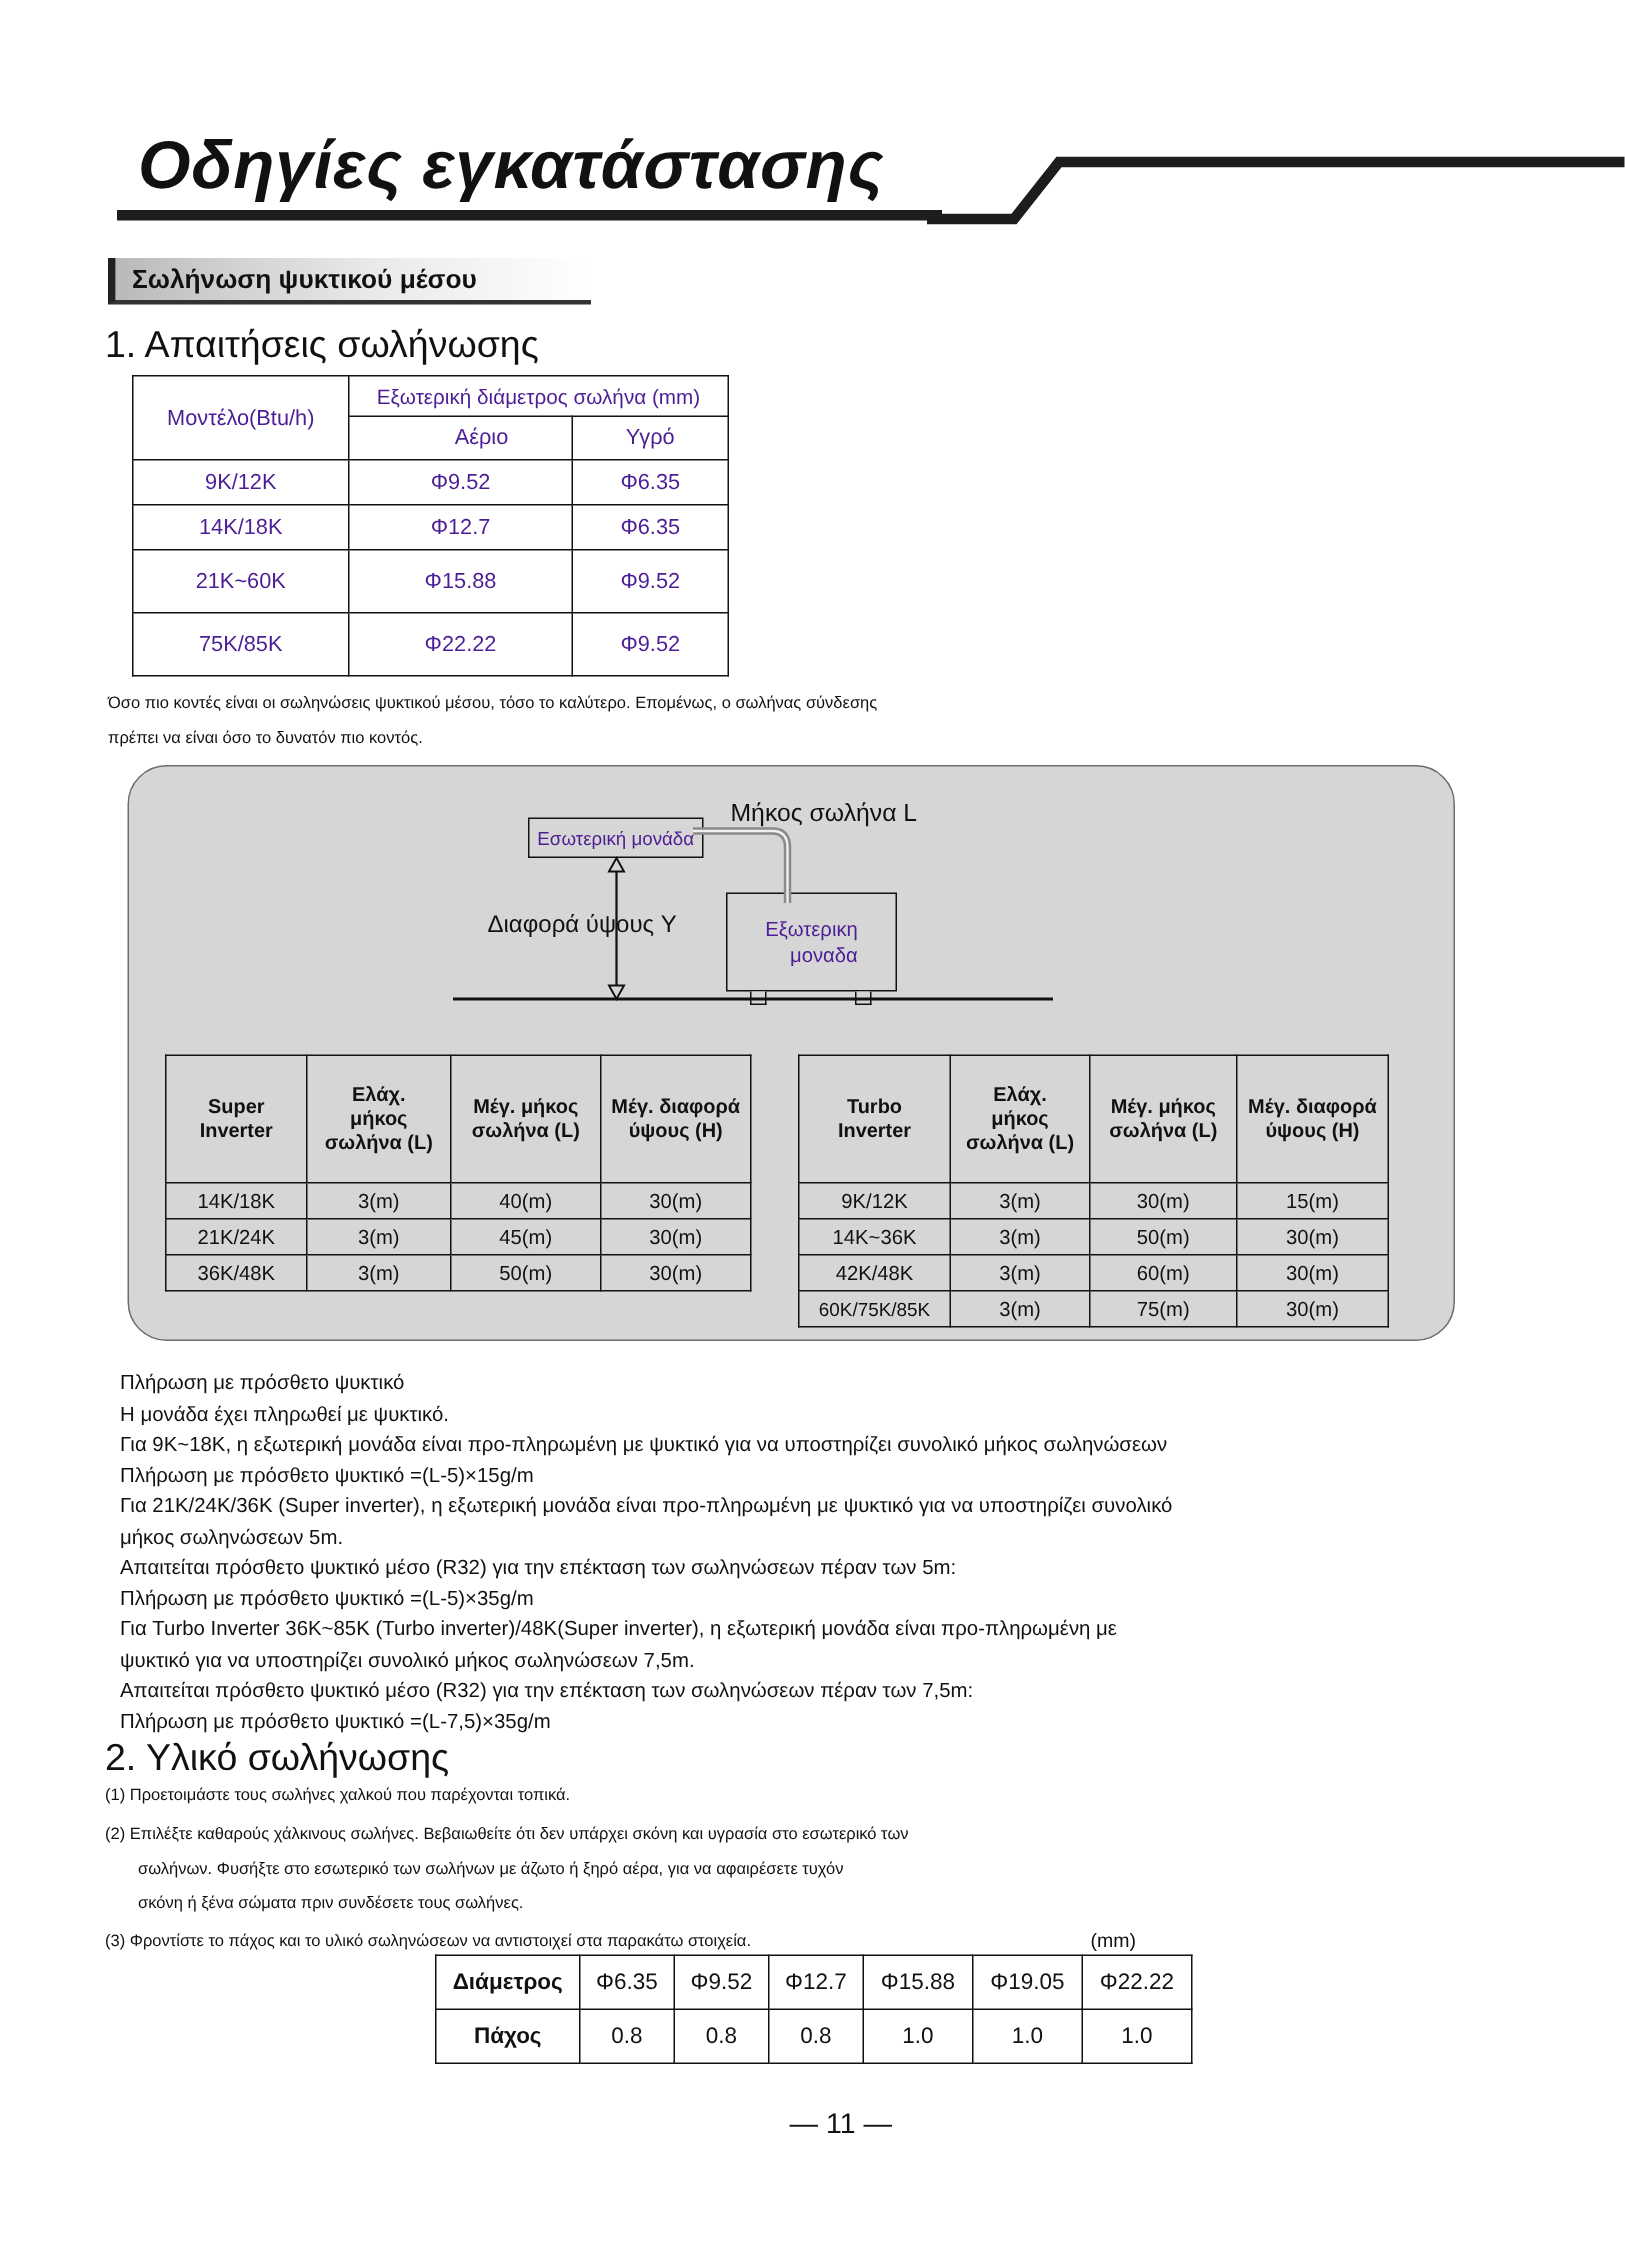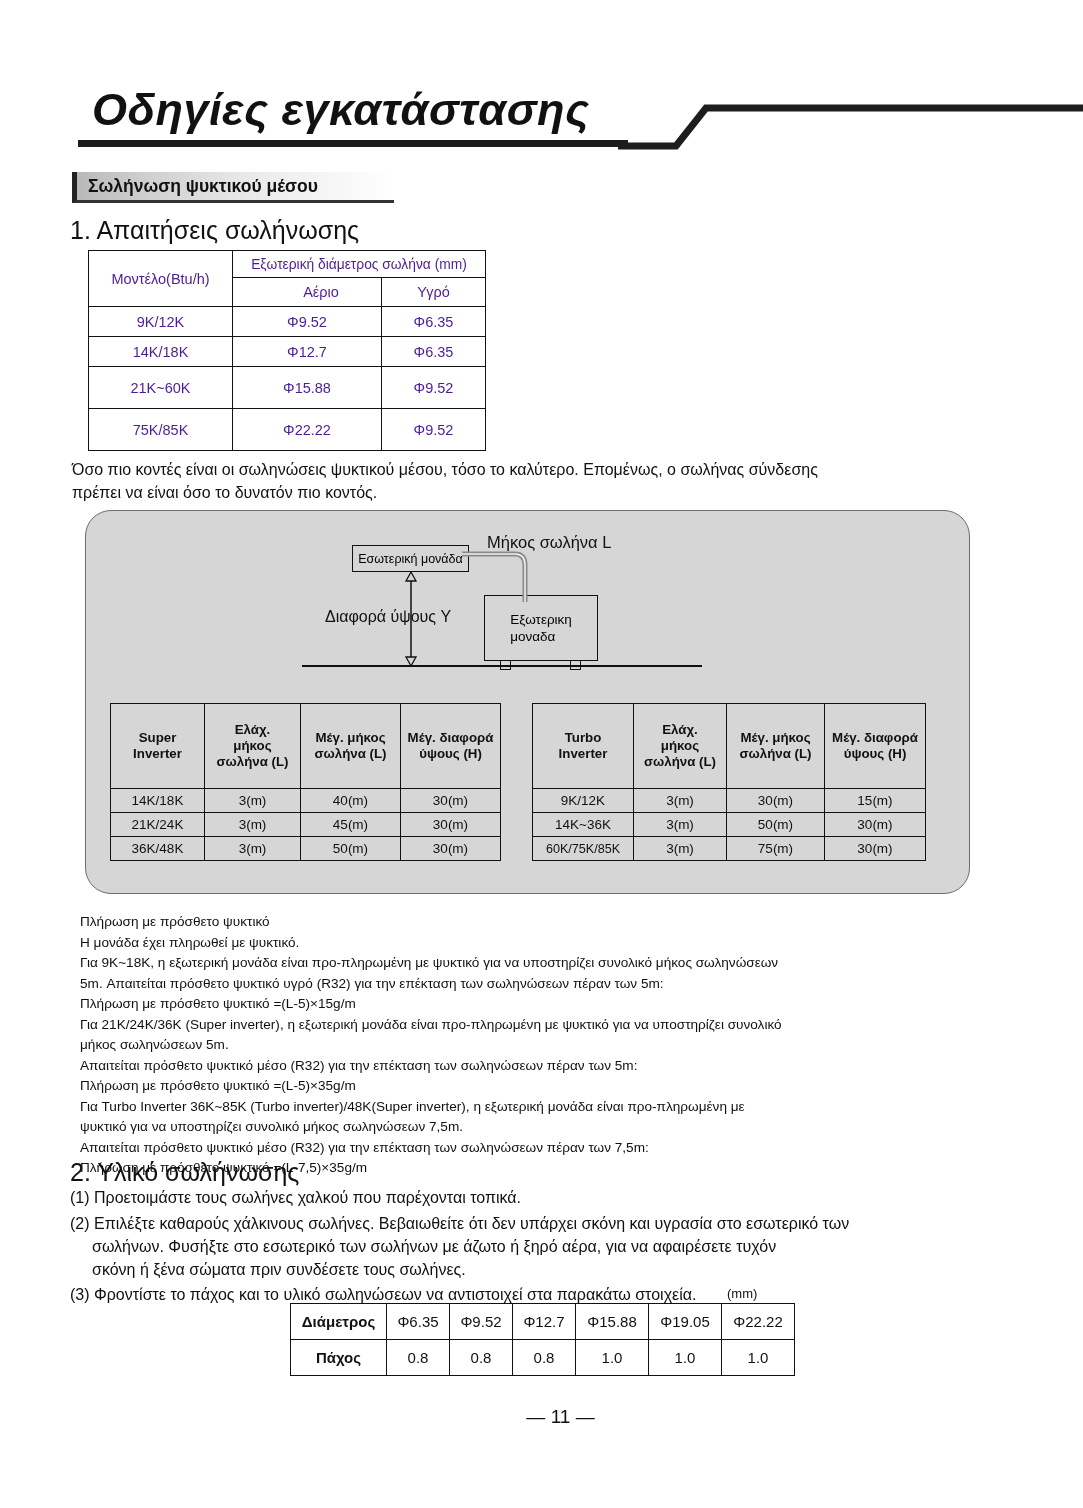--- a/index.html
+++ b/index.html
@@ -28,21 +28,21 @@
     border-left:5px solid #222;border-bottom:3px solid #333;
     box-sizing:border-box;
   }
   .sec-head span{
     position:absolute;left:11px;top:4px;
     font-size:17.5px;font-weight:bold;color:#111;white-space:nowrap;
   }
 
   
   .h2{position:absolute;font-size:25px;color:#111;white-space:nowrap;}
-  .para{position:absolute;font-size:16px;line-height:23px;color:#111;}
+  .para{position:absolute;font-size:11px;line-height:23px;color:#111;}
   .small{position:absolute;font-size:13.6px;line-height:20.5px;color:#111;white-space:nowrap;}
 
   
   .t1{position:absolute;left:88px;top:250px;border-collapse:collapse;}
   .t1 td{
     border:1.3px solid #111;font-size:14.5px;text-align:center;
     color:#4c1d95;padding:0;
   }
   .t1 .c-model{width:143px;}
   .t1 .c-gas{width:120px;padding-left:28px;}
@@ -54,22 +54,22 @@
 
   
   .panel{
     position:absolute;left:85px;top:510px;width:883px;height:382px;
     background:#d6d6d6;border:1.4px solid #6d6d6d;border-radius:26px;
   }
 
   
   .dbox{
     position:absolute;border:1.3px solid #111;background:#d6d6d6;
-    display:flex;align-items:center;justify-content:center;text-align:left;
-    color:#000000;box-sizing:border-box;
+    display:flex;align-items:center;justify-content:center;text-align:right;
+    color:#4c1d95;box-sizing:border-box;
   }
   .indoor{left:352px;top:545px;width:117px;height:27px;font-size:12.5px;}
   .outdoor{left:484px;top:595px;width:114px;height:66px;font-size:13.5px;line-height:17px;}
   .ground{position:absolute;left:302px;top:665px;width:400px;height:2px;background:#111;}
   .foot{position:absolute;width:9px;height:8px;border:1.3px solid #111;border-top:none;background:#d6d6d6;}
   .lbl-L{position:absolute;left:487px;top:533px;font-size:16.5px;color:#111;white-space:nowrap;}
   .lbl-Y{position:absolute;left:325px;top:608px;font-size:16px;color:#111;white-space:nowrap;}
 
   
   .pt{position:absolute;border-collapse:collapse;background:#d6d6d6;}
@@ -255,33 +255,38 @@
       <td>30(m)</td>
       <td>15(m)</td>
     </tr>
     <tr class="drow">
       <td>14K~36K</td>
       <td>3(m)</td>
       <td>50(m)</td>
       <td>30(m)</td>
     </tr>
     <tr class="drow">
+      <td>42K/48K</td>
+      <td>3(m)</td>
+      <td>60(m)</td>
+      <td>30(m)</td>
+    </tr>
+    <tr class="drow">
       <td style="font-size:12.6px;">60K/75K/85K</td>
       <td>3(m)</td>
       <td>75(m)</td>
       <td>30(m)</td>
     </tr>
   </tbody>
     </table>
 
   <div style="position:absolute;left:80px;top:912px;">
     <div class="small" style="position:static;">Πλήρωση με πρόσθετο ψυκτικό</div>
     <div class="small" style="position:static;">Η μονάδα έχει πληρωθεί με ψυκτικό.</div>
     <div class="small" style="position:static;">Για 9K~18K, η εξωτερική μονάδα είναι προ-πληρωμένη με ψυκτικό για να υποστηρίζει συνολικό μήκος σωληνώσεων</div>
-    <div class="small" style="position:static;">5m. Απαιτείται πρόσθετο ψυκτικό υγρό (R32) για την επέκταση των σωληνώσεων πέραν των 5m:</div>
     <div class="small" style="position:static;">Πλήρωση με πρόσθετο ψυκτικό =(L-5)×15g/m</div>
     <div class="small" style="position:static;">Για 21K/24K/36K (Super inverter), η εξωτερική μονάδα είναι προ-πληρωμένη με ψυκτικό για να υποστηρίζει συνολικό</div>
     <div class="small" style="position:static;">μήκος σωληνώσεων 5m.</div>
     <div class="small" style="position:static;">Απαιτείται πρόσθετο ψυκτικό μέσο (R32) για την επέκταση των σωληνώσεων πέραν των 5m:</div>
     <div class="small" style="position:static;">Πλήρωση με πρόσθετο ψυκτικό =(L-5)×35g/m</div>
     <div class="small" style="position:static;">Για Turbo Inverter 36K~85K (Turbo inverter)/48K(Super inverter), η εξωτερική μονάδα είναι προ-πληρωμένη με</div>
     <div class="small" style="position:static;">ψυκτικό για να υποστηρίζει συνολικό μήκος σωληνώσεων 7,5m.</div>
     <div class="small" style="position:static;">Απαιτείται πρόσθετο ψυκτικό μέσο (R32) για την επέκταση των σωληνώσεων πέραν των 7,5m:</div>
     <div class="small" style="position:static;">Πλήρωση με πρόσθετο ψυκτικό =(L-7,5)×35g/m</div>
   </div>

